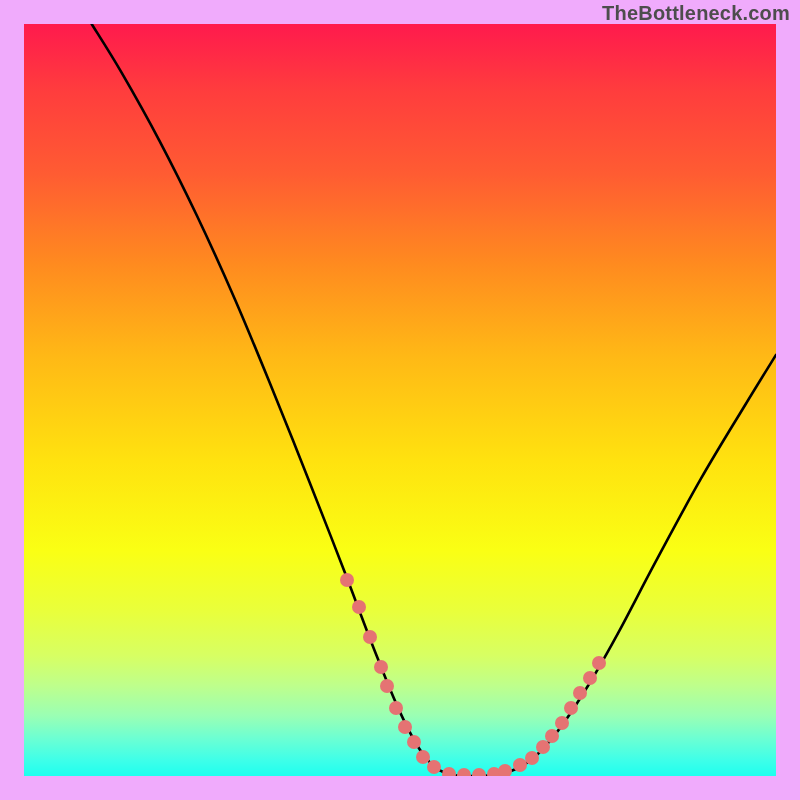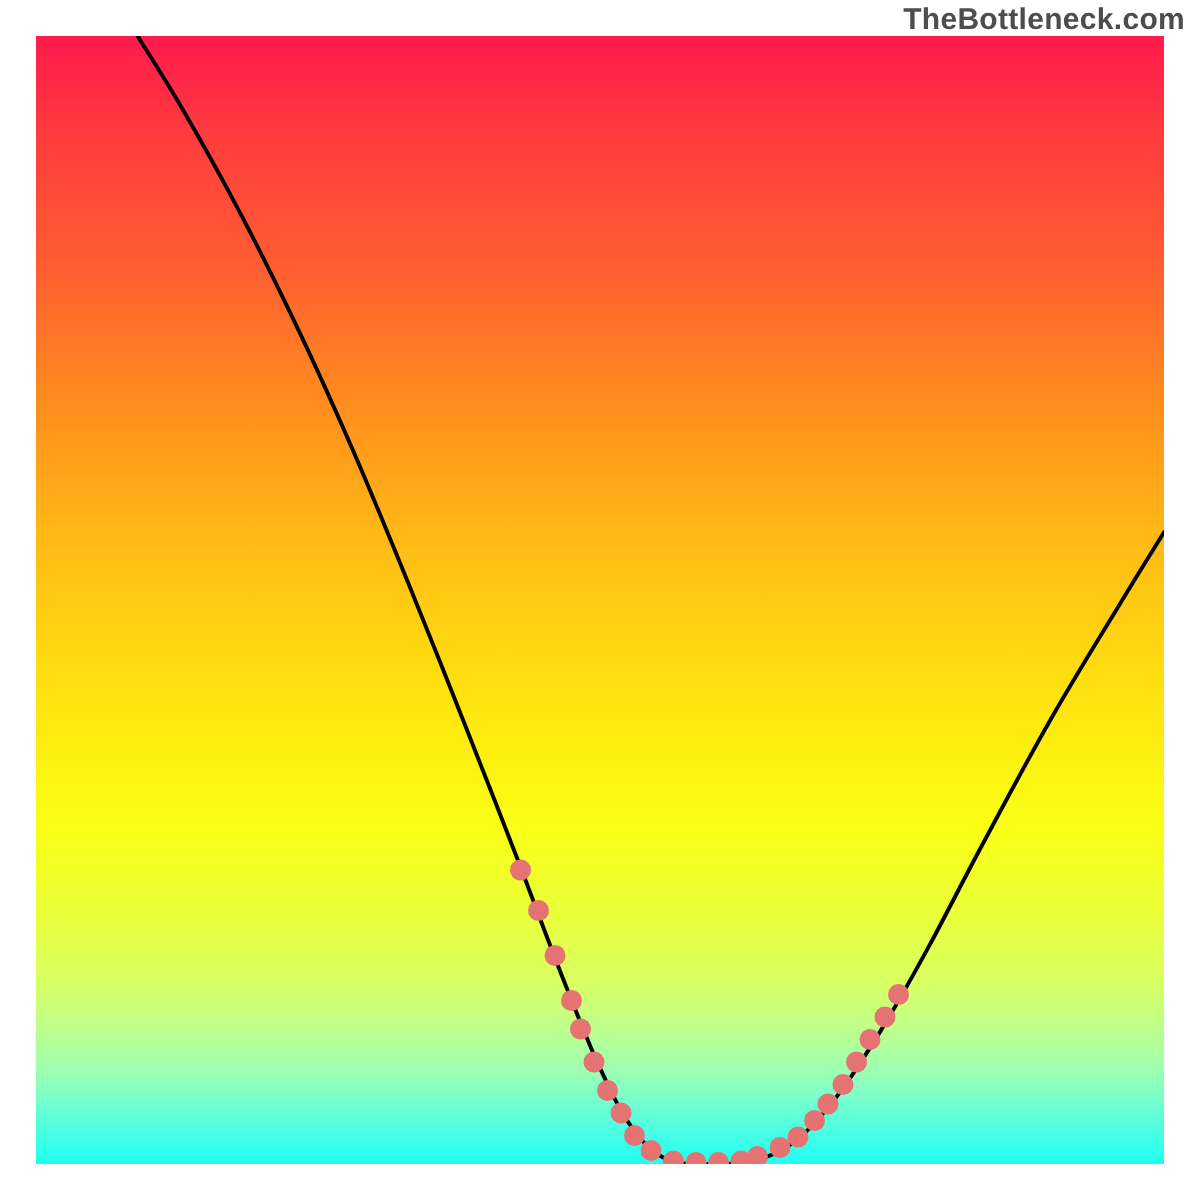--- a/index.html
+++ b/index.html
@@ -10,21 +10,21 @@
     background: #000;
     overflow: hidden;
     font-family: Arial, Helvetica, sans-serif;
   }
   .canvas-frame {
     position: absolute;
     left: 0;
     top: 0;
     width: 800px;
     height: 800px;
-    background: #ffffff;
+    background: #f0abfc;
   }
   .plot-area {
     position: absolute;
     left: 24px;
     top: 24px;
     width: 752px;
     height: 752px;
     overflow: hidden;
   }
   .gradient-bg {

